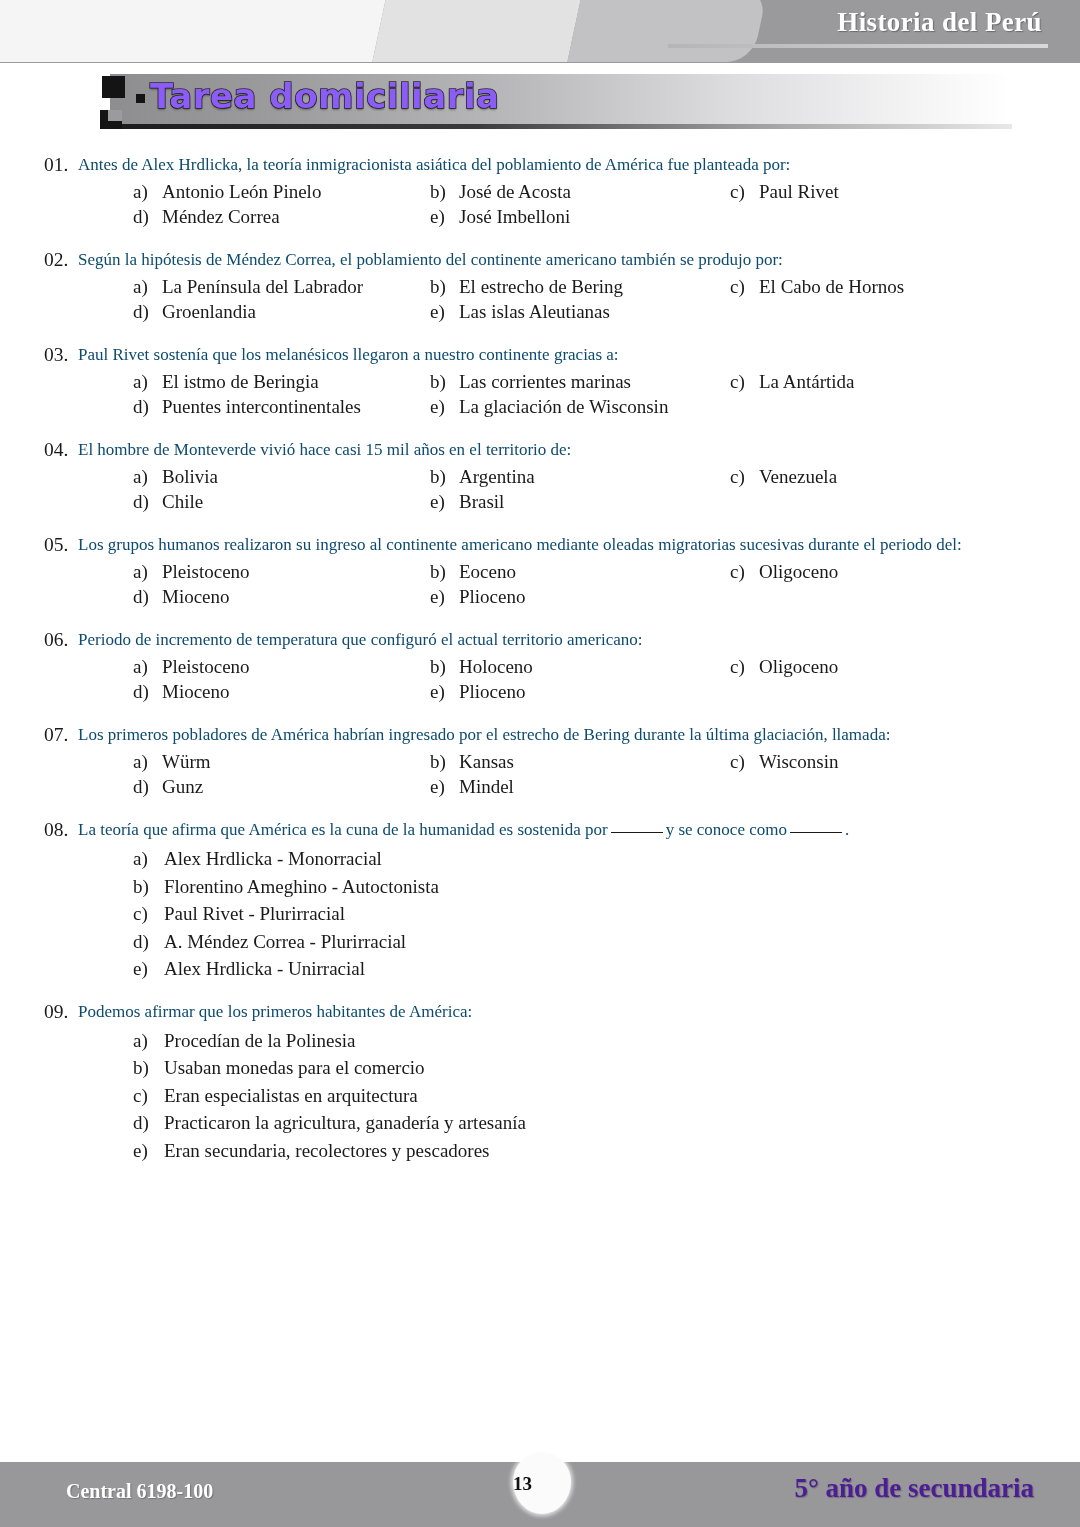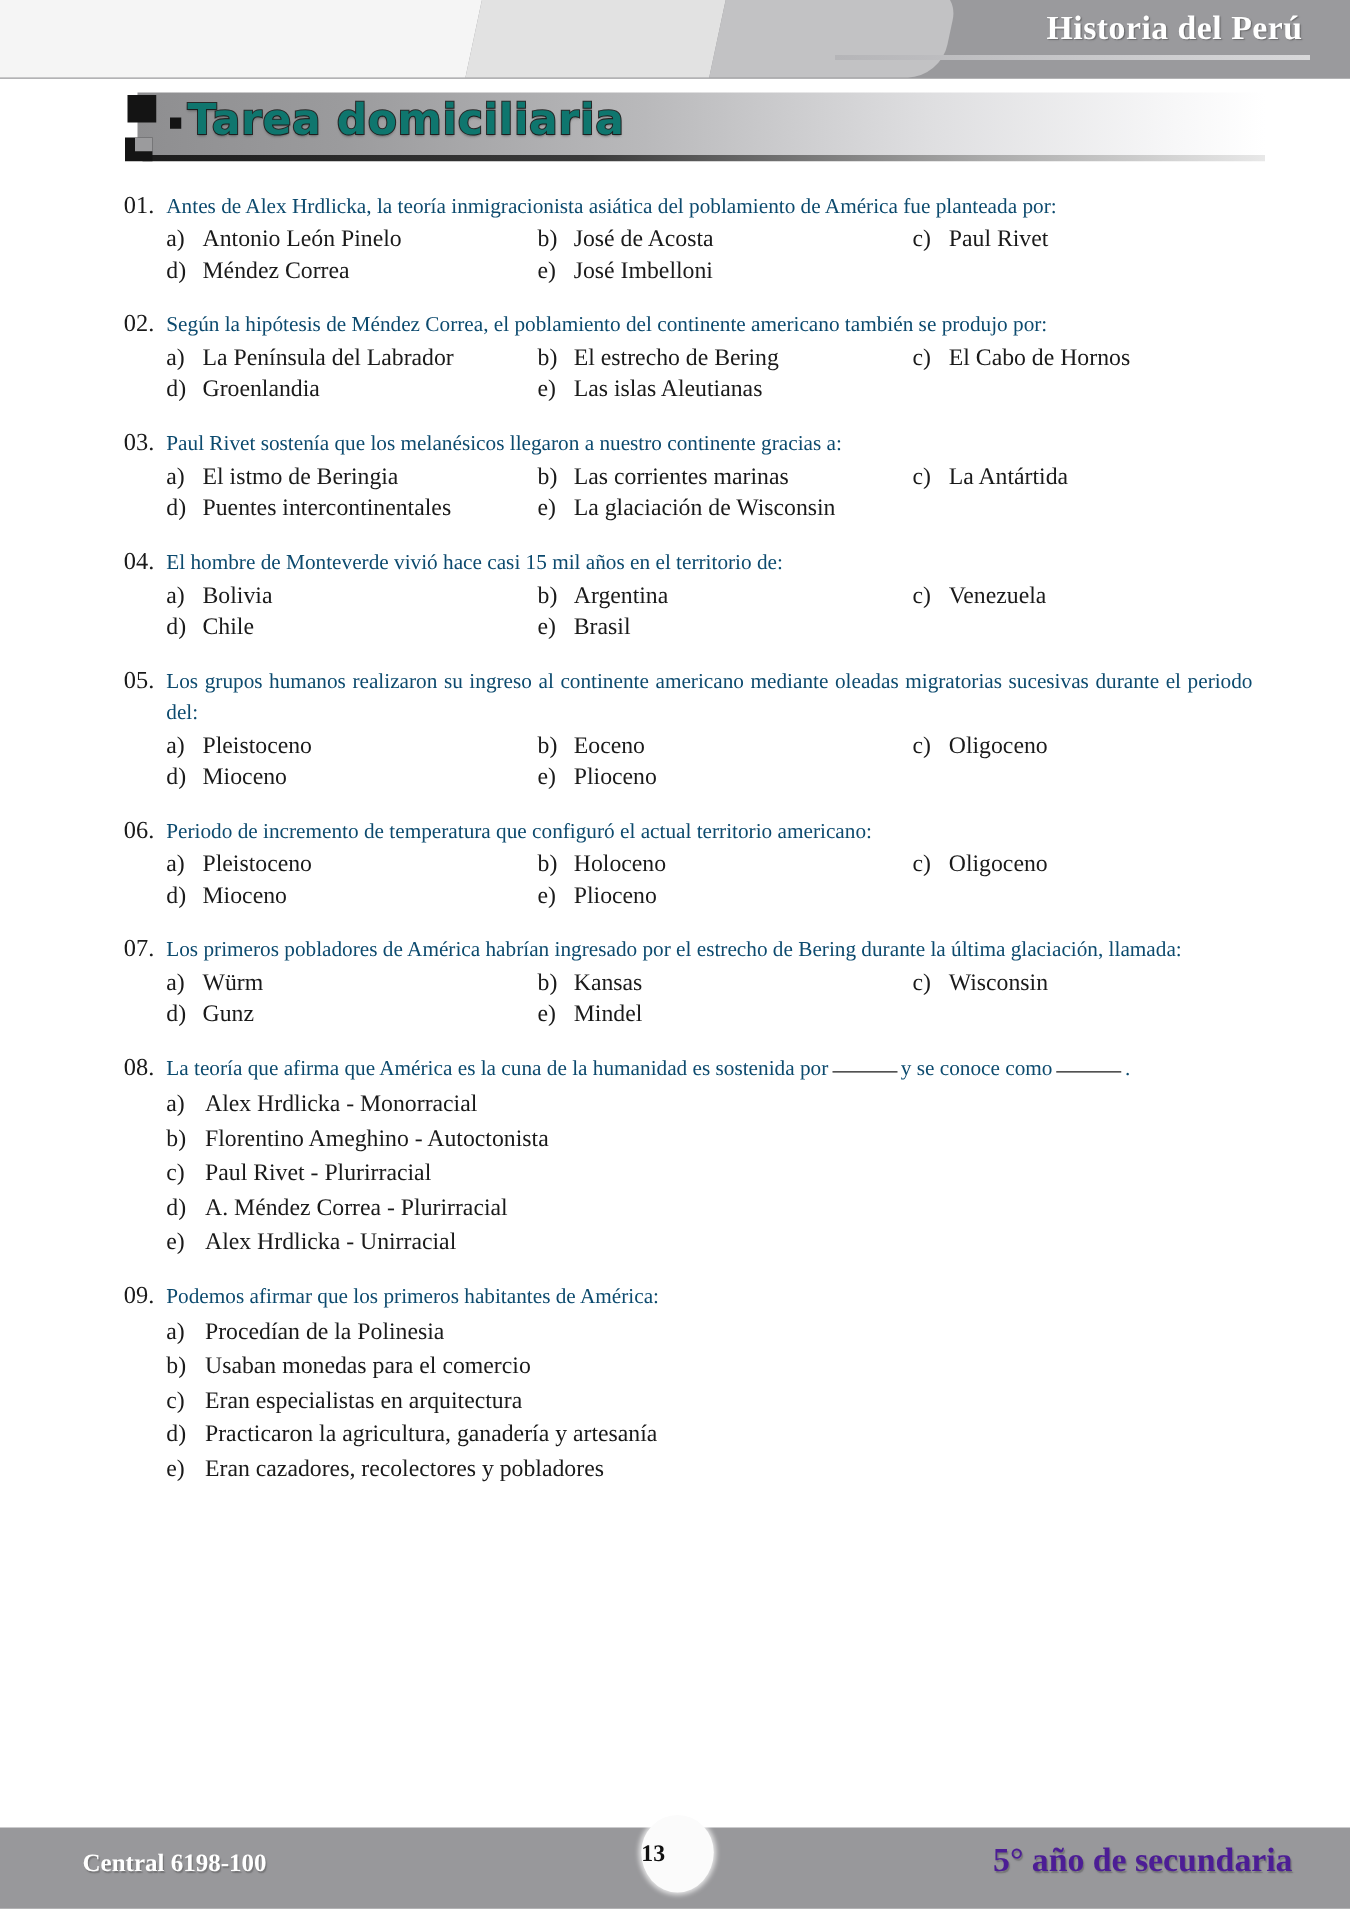--- a/index.html
+++ b/index.html
@@ -103,21 +103,21 @@
     width: 9px; height: 9px;
     background: #141414;
   }
   .title-text {
     position: absolute;
     left: 50px;
     top: 2px;
     font-family: "DejaVu Sans", sans-serif;
     font-weight: bold;
     font-size: 34px;
-    color: #0f766e;
+    color: #8b5cf6;
     letter-spacing: 0.5px;
     -webkit-text-stroke: 1.6px #2b2b2b;
     paint-order: stroke fill;
     text-shadow: 0 2px 2px rgba(0,0,0,0.35);
     text-align: center;
   }
 
   
   .content {
     position: absolute;
@@ -125,21 +125,21 @@
     width: 1080px;
   }
   .question {
     position: relative;
     margin: 0 0 18px 0;
     padding: 0;
   }
   .q-head {
     display: flex;
     align-items: flex-start;
-    padding-left: 99px;
+    padding-left: 44px;
     padding-right: 78px;
   }
   .q-num {
     flex: 0 0 auto;
     width: 34px;
     font-size: 19.5px;
     line-height: 25px;
     color: #1a1a1a;
   }
   .q-text {
@@ -545,21 +545,21 @@
       <div class="opt">
         <span class="opt-letter">c)</span>
         <span class="opt-label">Eran especialistas en arquitectura</span>
       </div>
       <div class="opt">
         <span class="opt-letter">d)</span>
         <span class="opt-label">Practicaron la agricultura, ganadería y artesanía</span>
       </div>
       <div class="opt">
         <span class="opt-letter">e)</span>
-        <span class="opt-label">Eran cazadores, recolectores y pobladores</span>
+        <span class="opt-label">Eran secundaria, recolectores y pescadores</span>
       </div>
     </div>
   </div>
 
 </div>
 
 <div class="footer">
   <div class="footer-left">Central 6198-100</div>
   <div class="page-badge">
     <span>13</span>

